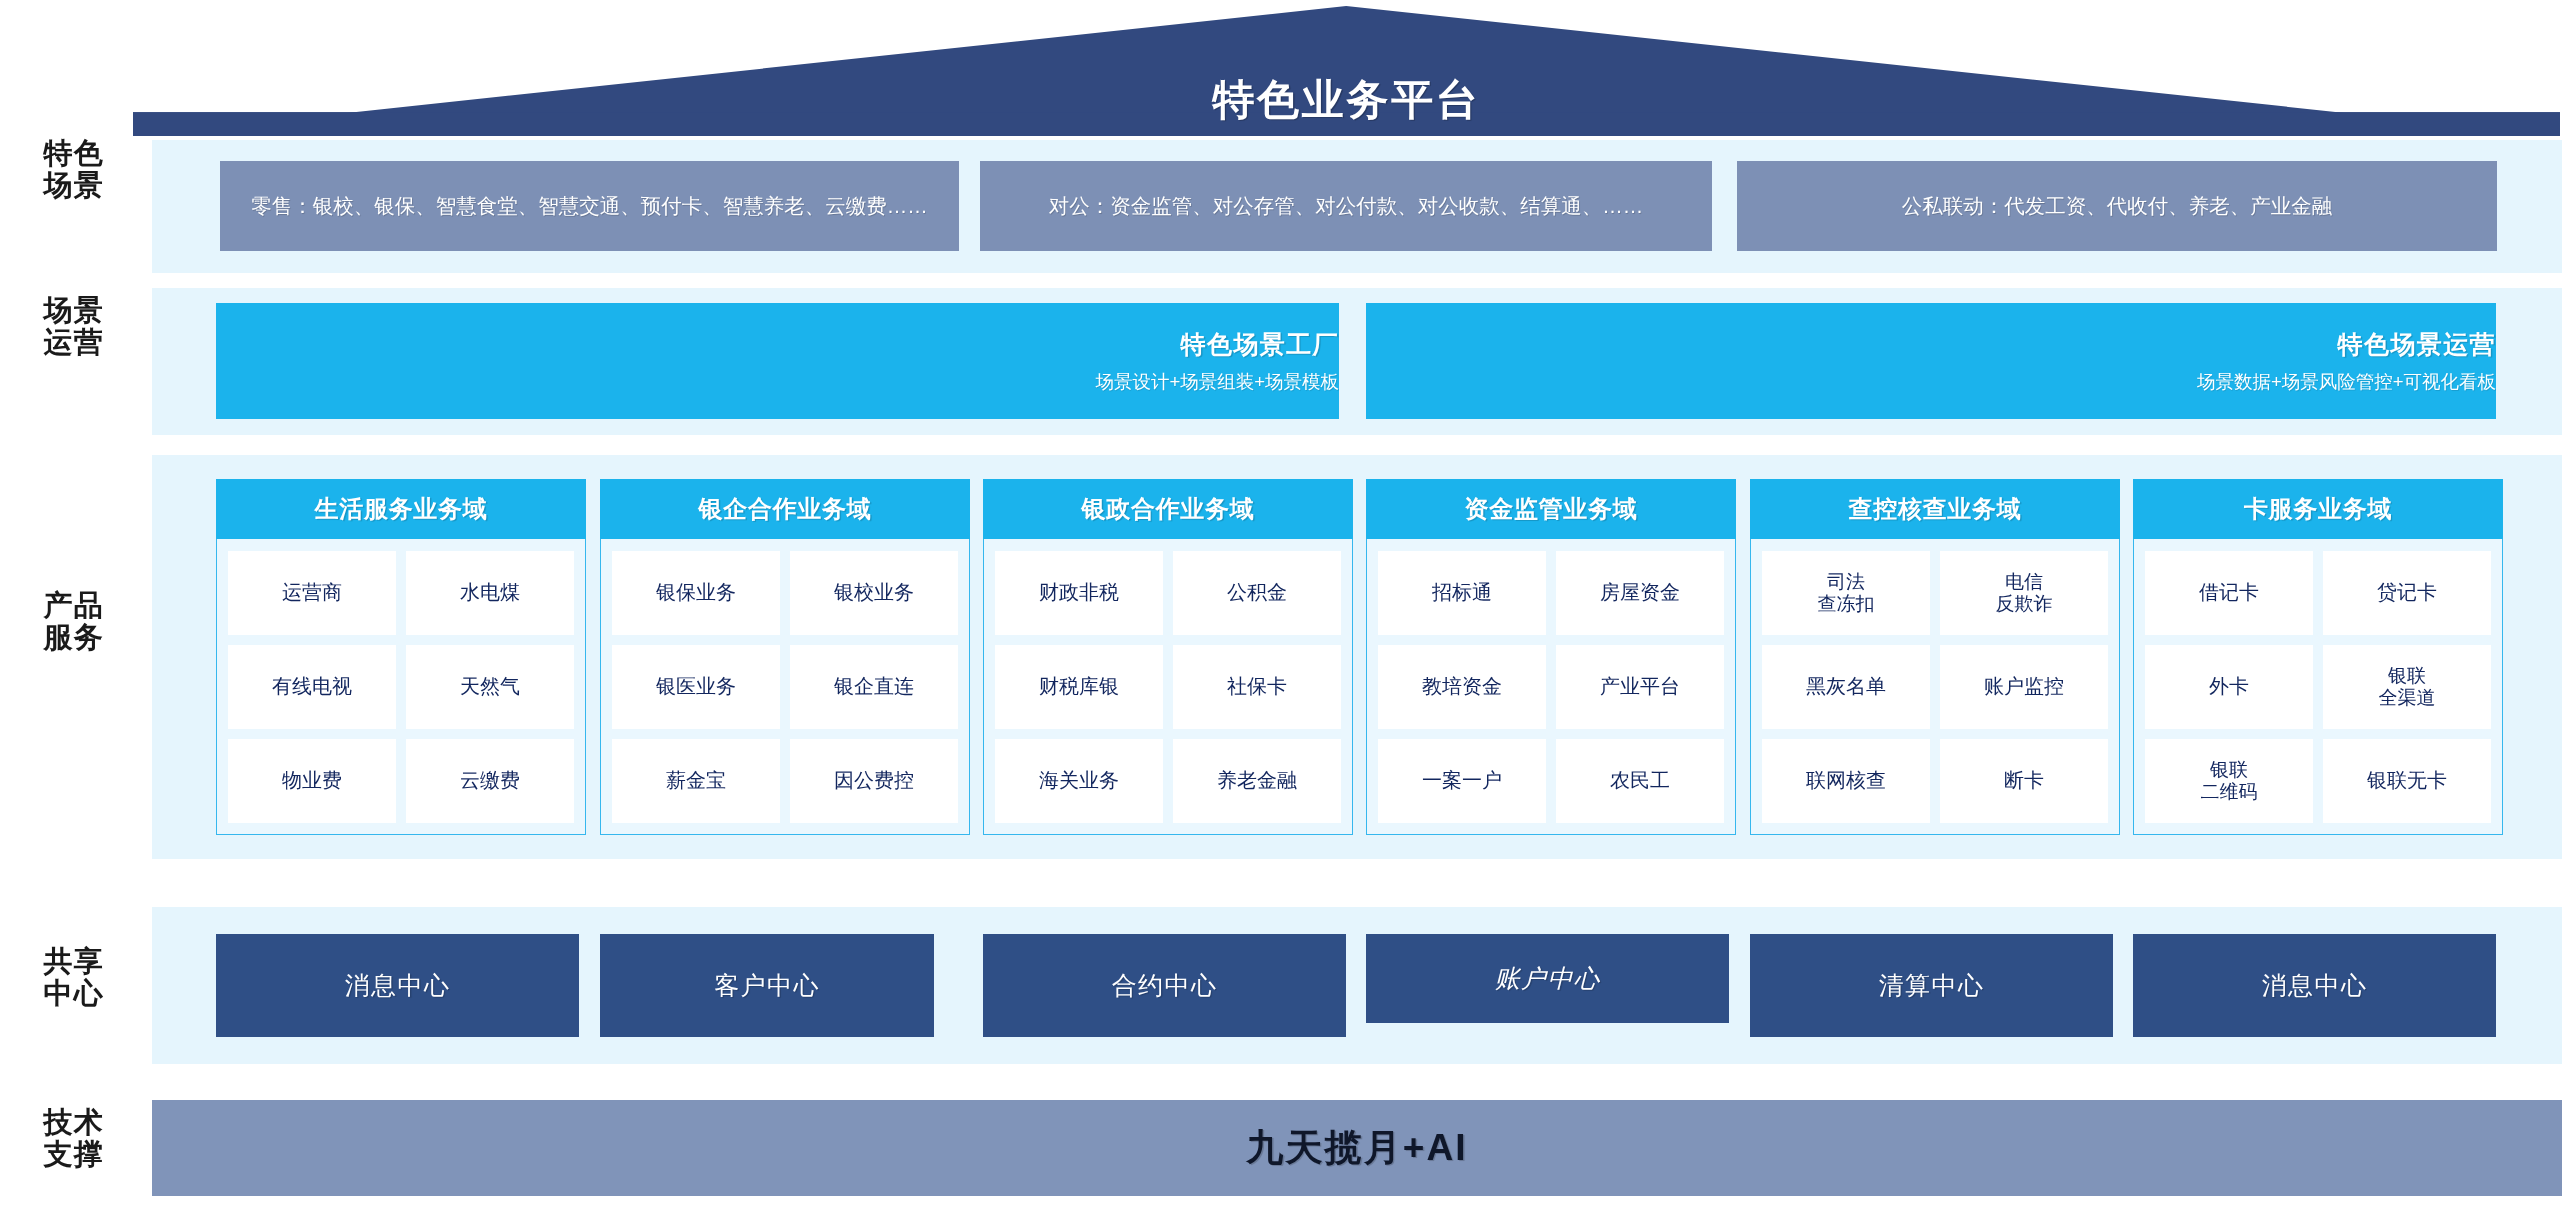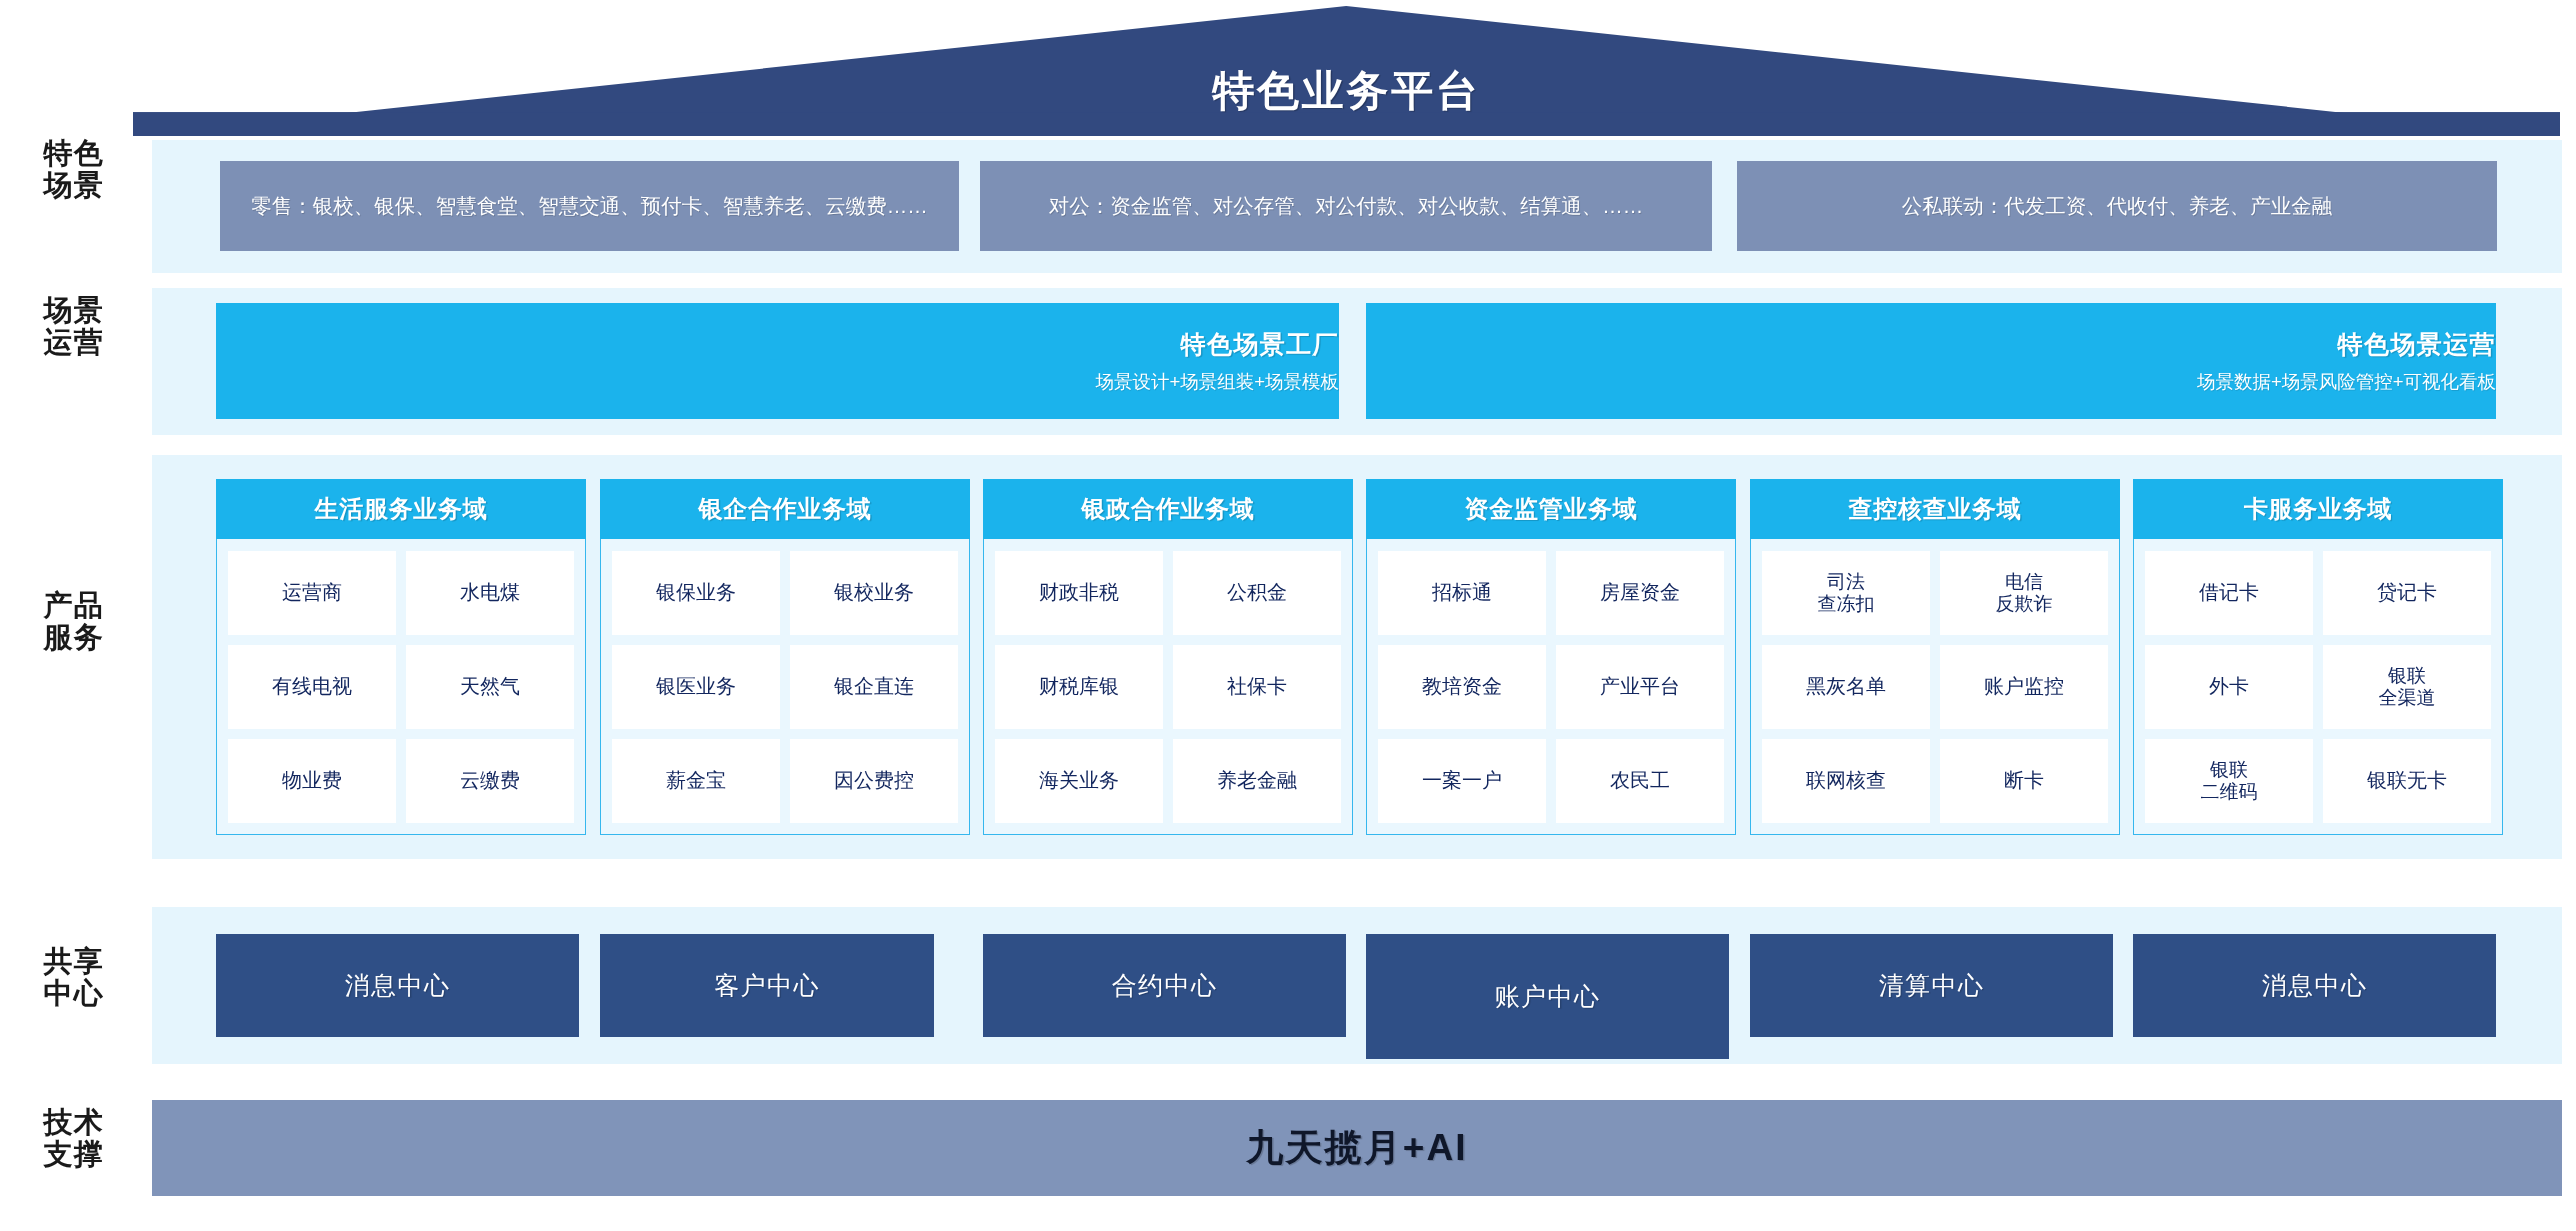--- a/index.html
+++ b/index.html
@@ -12,21 +12,21 @@
   .canvas{position:relative;width:2576px;height:1232px;background:#fff;}
 
   
   .roof{
     position:absolute;left:133px;top:5.5px;width:2427px;height:130px;
   }
   .roof svg{display:block;width:100%;height:100%;}
   .roof-title{
     position:absolute;left:0;top:0;width:100%;height:130px;
     display:flex;align-items:flex-end;justify-content:center;
-    padding-bottom:17px;box-sizing:border-box;
+    padding-bottom:8px;box-sizing:border-box;
     font-size:42px;font-weight:bold;color:#ffffff;letter-spacing:2.7px;
     text-shadow:1.4px 1.4px 0.7px rgba(0,0,0,.22);
     pointer-events:none;
   }
 
   
   .rail-label{
     position:absolute;left:12.3px;width:123px;
     text-align:center;color:#1a1a1a;font-weight:bold;
     font-size:29px;line-height:1.12;letter-spacing:1.4px;
@@ -214,20 +214,20 @@
       <div class="cell two-line">银联<br>全渠道</div>
       <div class="cell two-line">银联<br>二维码</div>
       <div class="cell">银联无卡</div>
     </div>
   </div>
 
   <div class="band" style="left:152px;top:907px;width:2410px;height:157px;"></div>
   <div class="center-box" style="left:216px;top:934px;width:363px;height:103px;">消息中心</div>
   <div class="center-box" style="left:600px;top:934px;width:334px;height:103px;">客户中心</div>
   <div class="center-box" style="left:983px;top:934px;width:363px;height:103px;">合约中心</div>
-  <div class="center-box" style="left:1366px;top:934px;width:363px;height:125px;">账户中心</div>
+  <div class="center-box" style="left:1366px;top:934px;width:363px;height:89px;font-style:italic;">账户中心</div>
   <div class="center-box" style="left:1750px;top:934px;width:363px;height:103px;">清算中心</div>
   <div class="center-box" style="left:2133px;top:934px;width:363px;height:103px;">消息中心</div>
 
   <div class="tech-bar" style="left:152px;top:1100px;width:2410px;height:96px;">九天揽月+AI</div>
 
 </div>
 
 
 </body></html>

